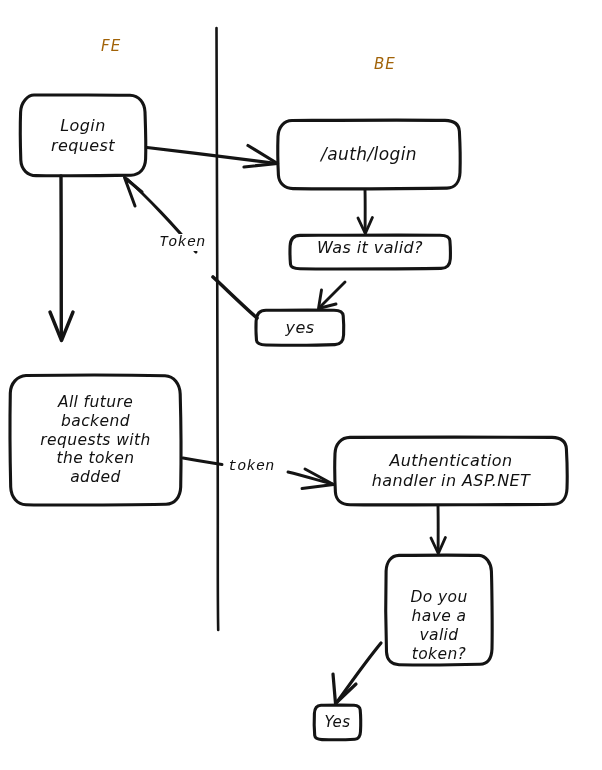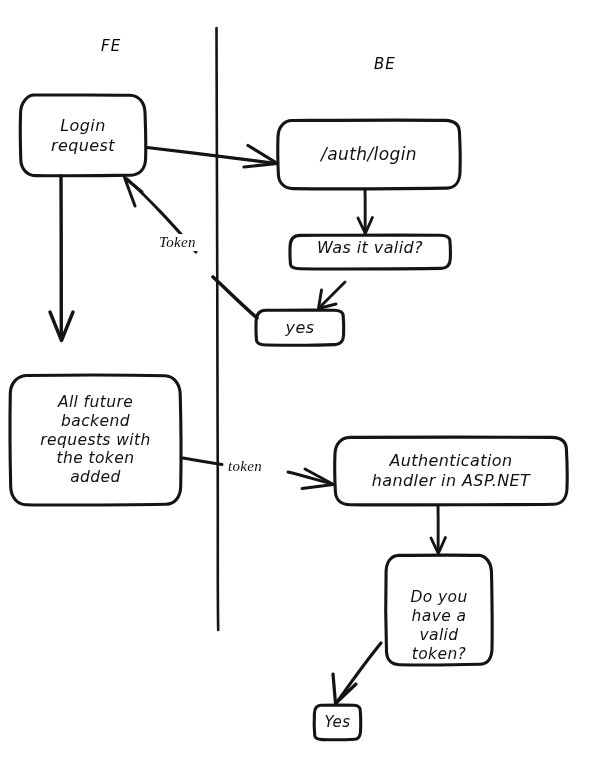--- a/index.html
+++ b/index.html
@@ -31,30 +31,30 @@
     color: #111111;
     font-family: "DejaVu Sans", sans-serif;
     font-style: italic;
     letter-spacing: 0.4px;
     line-height: 1.22;
     pointer-events: none;
     white-space: pre-line;
   }
   .lane-label {
     position: absolute;
-    color: #000000;
+    color: #a16207;
     font-family: "DejaVu Sans", sans-serif;
     font-style: italic;
     font-size: 15px;
     letter-spacing: 1px;
   }
   .edge-label {
     position: absolute;
     color: #111111;
-    font-family: Liberation Serif, serif;
+    font-family: Liberation Mono, monospace;
     font-style: italic;
     font-size: 15px;
     letter-spacing: 0.3px;
     background: #ffffff;
     padding: 0 2px;
   }
 </style>
 </head>
 <body>
 

